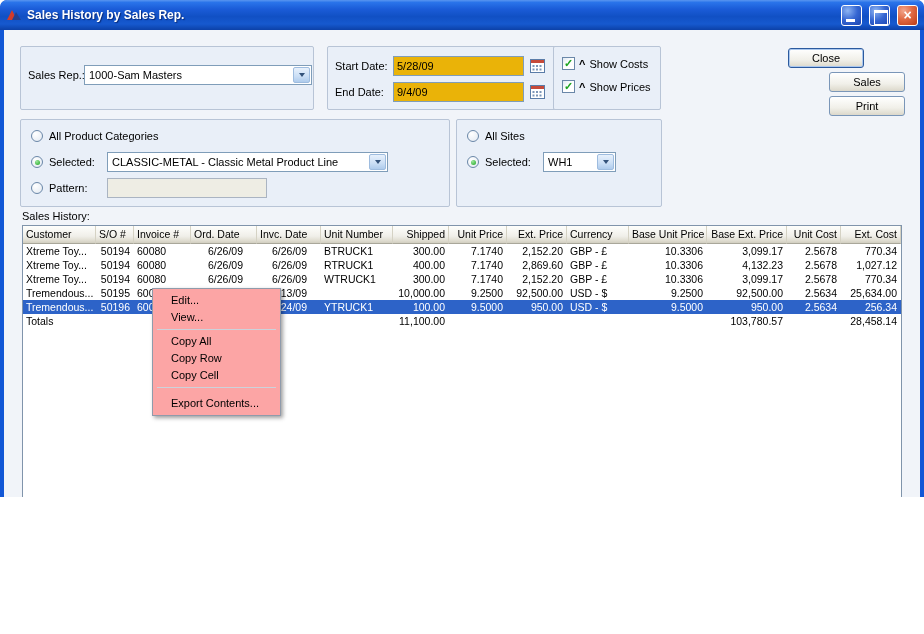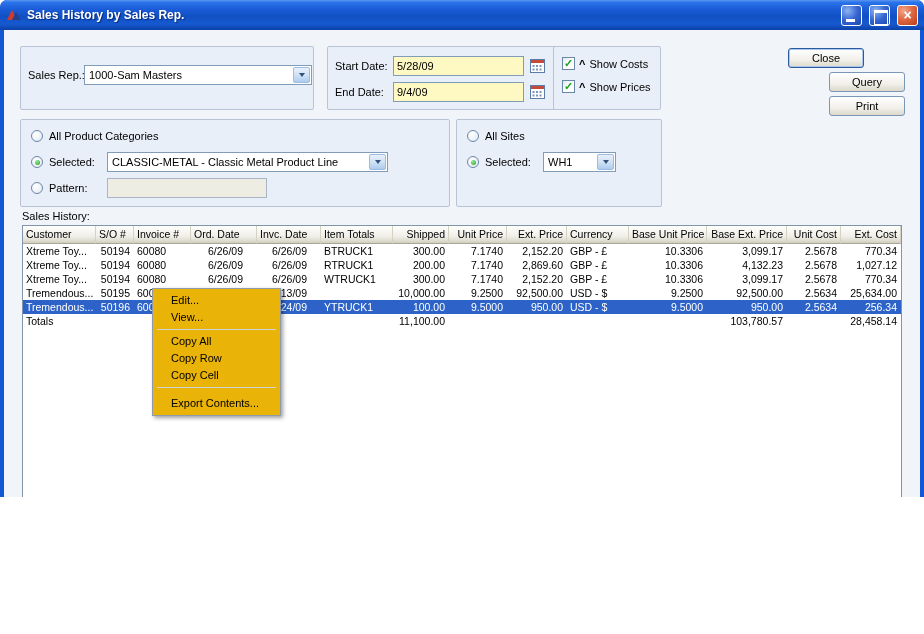--- a/index.html
+++ b/index.html
@@ -40,21 +40,21 @@
   .flabel { display:inline-block; width:52px; }
 
   
   .combo { display:flex; align-items:center; height:20px; background:#fff; border:1px solid #7f9db9; }
   .combo-value { flex:1; padding:0 4px; white-space:nowrap; overflow:hidden; }
   .combo-btn { width:17px; height:16px; margin:1px; border:1px solid #9ebcdf; border-radius:2px;
                display:flex; align-items:center; justify-content:center;
                background:linear-gradient(180deg,#e8f1fc 0%, #cadef5 60%, #aecbec 100%); }
   .arrow-down { width:0; height:0; border-left:3px solid transparent; border-right:3px solid transparent;
                 border-top:4px solid #33527a; }
-  .text { position:absolute; height:20px; border:1px solid #7f9db9; background:#fef9c3; padding:0 3px;
+  .text { position:absolute; height:20px; border:1px solid #7f9db9; background:#eab308; padding:0 3px;
           font:11px "Liberation Sans", sans-serif; }
   .text.disabled { background:#eeede4; border-color:#aab4c2; }
   .cal-btn { position:absolute; width:18px; height:17px; display:flex; align-items:center; justify-content:center; }
   .checkbox { width:13px; height:13px; border:1px solid #6a87a8; background:linear-gradient(135deg,#dde7f1,#fff 45%);
               display:inline-flex; align-items:center; justify-content:center; flex:0 0 auto; }
   .tick { color:#1da321; font-weight:bold; font-size:11px; line-height:11px; }
   .radio { position:relative; width:12px; height:12px; border:1px solid #6a87a8; border-radius:50%;
            background:radial-gradient(circle at 35% 30%, #fff, #e1e8f1); flex:0 0 auto; }
   .radio.selected::after { content:""; position:absolute; left:2.5px; top:2.5px; width:5px; height:5px;
            border-radius:50%; background:radial-gradient(circle at 35% 30%, #9be89b, #1da321); }
@@ -74,21 +74,21 @@
         border-right:1px solid #d5d2c4; border-bottom:1px solid #a9a79a; }
   .tr { display:flex; height:14px; line-height:14px; }
   .td { padding:0 3px; border-right:1px solid transparent; overflow:hidden; white-space:nowrap; }
   .tr.selected { background:#2d63c8; color:#fff; }
   .a-l { text-align:left; }
   .a-r { text-align:right; }
   .a-d { text-align:right; padding-right:13px; }
 
   
   .context-menu { position:absolute; left:148px; top:258px; width:129px; z-index:10;
-                  background:#eab308; border:1px solid #8f9bab; padding:3px 2px;
+                  background:#fca5a5; border:1px solid #8f9bab; padding:3px 2px;
                   box-shadow:2px 2px 4px rgba(0,0,0,.38); }
   .menu-item { height:17px; line-height:17px; padding:0 10px 0 16px; white-space:nowrap; }
   .menu-item:last-child { margin-top:7px; }
   .menu-sep { height:1px; background:#ccd2db; margin:3px 2px; }
 </style>
 </head>
 <body>
 
 <div class="window">
 
@@ -163,21 +163,21 @@
       <div class="hrow" style="left:8px;top:33px;gap:4px">
         <span class="checkbox">
             <span class="tick">✓</span>
           </span>
         <span class="caret">^</span>
         <span>Show Prices</span>
       </div>
     </div>
 
     <button class="btn default" style="left:784px;top:18px">Close</button>
-    <button class="btn" style="left:825px;top:42px">Query</button>
+    <button class="btn" style="left:825px;top:42px">Sales</button>
     <button class="btn" style="left:825px;top:66px">Print</button>
 
     <div class="panel" id="group-products">
       <div class="hrow" style="left:10px;top:10px">
         <span class="radio"></span>
         <span>All Product Categories</span>
       </div>
       <div class="hrow" style="left:10px;top:32px">
         <span class="radio selected"></span>
         <span class="flabel">Selected:</span>
@@ -213,21 +213,21 @@
     </div>
 
     <span class="lbl" style="left:18px;top:179px">Sales History:</span>
     <div class="grid">
       <div class="ghead">
           <div class="th a-l" style="width: 73px;">Customer</div>
           <div class="th a-l" style="width: 38px;">S/O #</div>
           <div class="th a-l" style="width: 57px;">Invoice #</div>
           <div class="th a-l" style="width: 66px;">Ord. Date</div>
           <div class="th a-l" style="width: 64px;">Invc. Date</div>
-          <div class="th a-l" style="width: 72px;">Item Totals</div>
+          <div class="th a-l" style="width: 72px;">Unit Number</div>
           <div class="th a-r" style="width: 56px;">Shipped</div>
           <div class="th a-r" style="width: 58px;">Unit Price</div>
           <div class="th a-r" style="width: 60px;">Ext. Price</div>
           <div class="th a-l" style="width: 62px;">Currency</div>
           <div class="th a-l" style="width: 78px;">Base Unit Price</div>
           <div class="th a-r" style="width: 80px;">Base Ext. Price</div>
           <div class="th a-r" style="width: 54px;">Unit Cost</div>
           <div class="th a-r" style="width: 60px;">Ext. Cost</div>
         </div>
       <div class="gbody">
@@ -247,21 +247,21 @@
             <div class="td a-r" style="width: 54px;">2.5678</div>
             <div class="td a-r" style="width: 60px;">770.34</div>
           </div>
           <div class="tr">
             <div class="td a-l" style="width: 73px;">Xtreme Toy...</div>
             <div class="td a-r" style="width: 38px;">50194</div>
             <div class="td a-l" style="width: 57px;">60080</div>
             <div class="td a-d" style="width: 66px;">6/26/09</div>
             <div class="td a-d" style="width: 64px;">6/26/09</div>
             <div class="td a-l" style="width: 72px;">RTRUCK1</div>
-            <div class="td a-r" style="width: 56px;">200.00</div>
+            <div class="td a-r" style="width: 56px;">400.00</div>
             <div class="td a-r" style="width: 58px;">7.1740</div>
             <div class="td a-r" style="width: 60px;">2,869.60</div>
             <div class="td a-l" style="width: 62px;">GBP - £</div>
             <div class="td a-r" style="width: 78px;">10.3306</div>
             <div class="td a-r" style="width: 80px;">4,132.23</div>
             <div class="td a-r" style="width: 54px;">2.5678</div>
             <div class="td a-r" style="width: 60px;">1,027.12</div>
           </div>
           <div class="tr">
             <div class="td a-l" style="width: 73px;">Xtreme Toy...</div>

